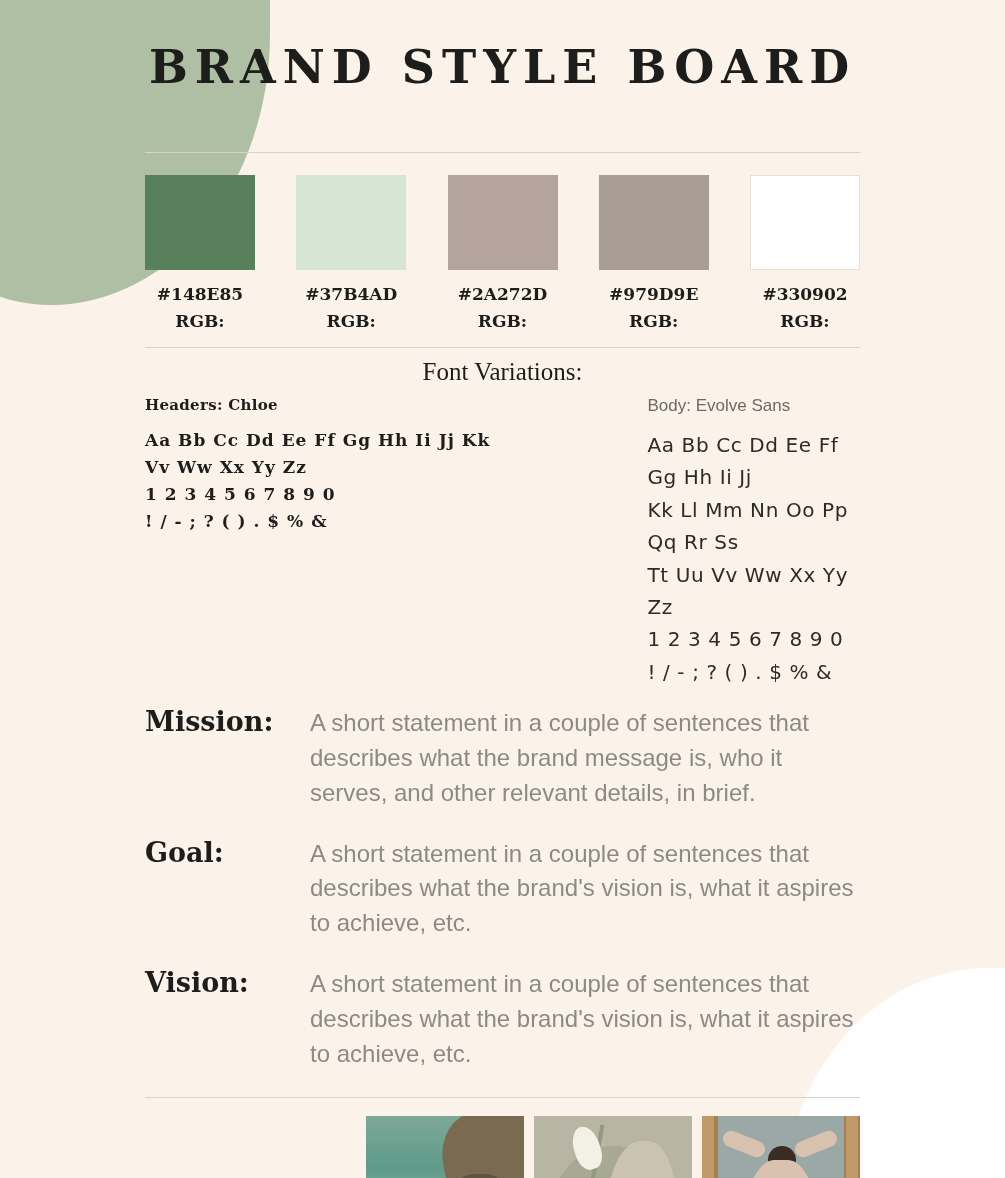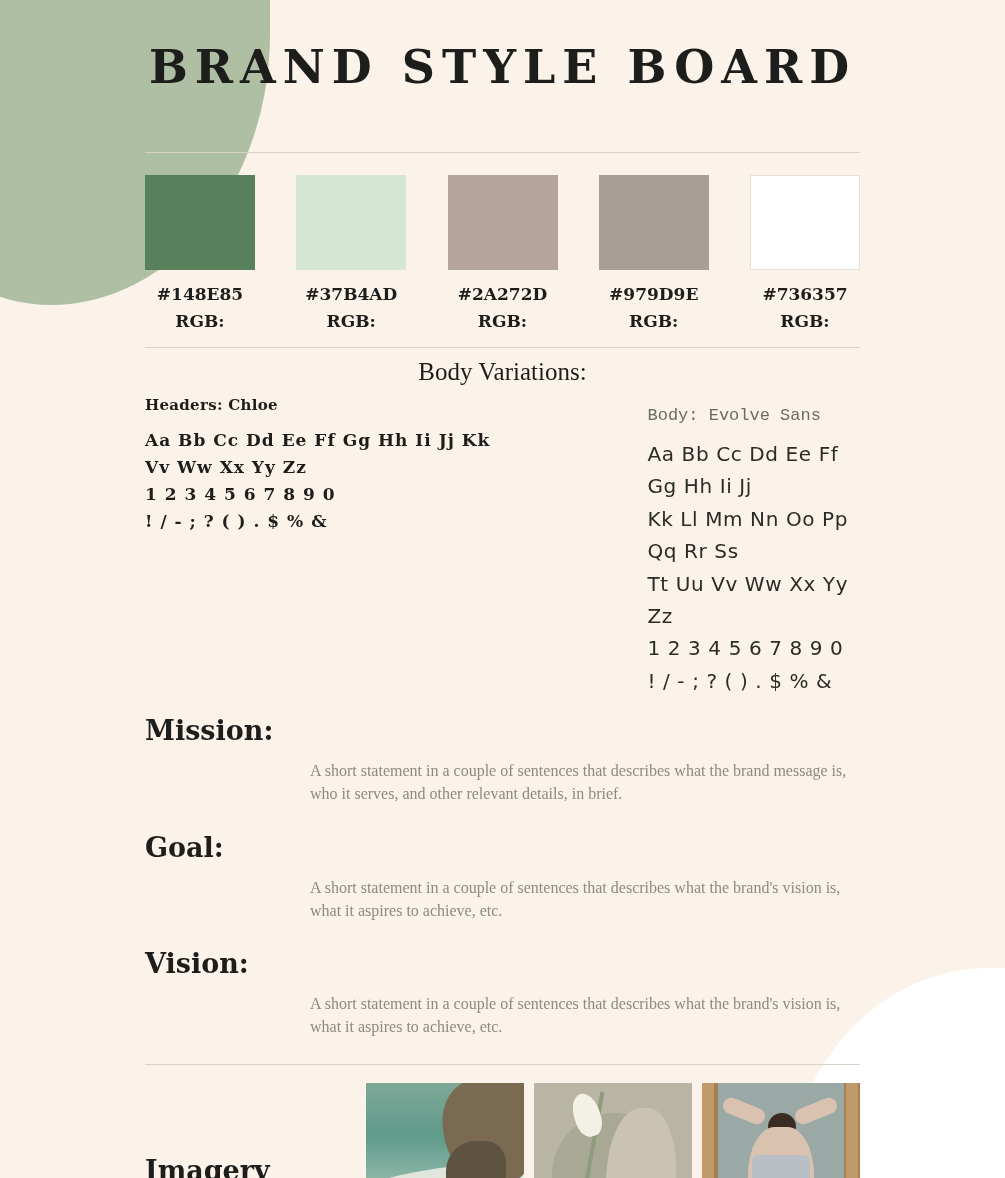--- a/index.html
+++ b/index.html
@@ -100,24 +100,23 @@
   .font-col { width: 50%; }
   .font-col.right { padding-left: 145px; }
   .font-label-serif {
     font-family: "DejaVu Serif", serif;
     font-weight: bold;
     font-size: 15px;
     color: #1d1d1b;
     letter-spacing: .3px;
   }
   .font-label-sans {
-    font-family: Liberation Mono, monospace;
+    font-family: Liberation Sans, sans-serif;
     font-size: 17px;
     color: #6b6b63;
-    margin-top: 10px;
   }
   .glyphs-serif {
     font-family: "DejaVu Serif", serif;
     font-weight: bold;
     font-size: 17px;
     line-height: 1.58;
     color: #1d1d1b;
     margin-top: 13px;
     letter-spacing: 1px;
   }
@@ -135,26 +134,25 @@
   .stmt { display: flex; margin-bottom: 26px; }
   .stmt-label {
     width: 165px;
     font-family: "DejaVu Serif", serif;
     font-weight: bold;
     font-size: 27px;
     color: #1d1d1b;
     flex: none;
   }
   .stmt-text {
-    font-family: Liberation Serif, serif;
-    font-size: 16px;
+    font-family: Liberation Sans, sans-serif;
+    font-size: 24px;
     line-height: 1.45;
     color: #8b8a84;
     max-width: 560px;
-    margin-top: 44px;
   }
   .rule.t3 { margin-top: 10px; }
 
   
   .imagery {
     display: flex;
     align-items: center;
     padding: 0 145px;
     margin-top: 18px;
   }
@@ -266,28 +264,28 @@
       <div class="hex">#2A272D</div>
       <div class="rgb">RGB:</div>
     </div>
     <div class="swatch">
       <span class="chip" id="chip3" style="background: rgb(169, 158, 149);"></span>
       <div class="hex">#979D9E</div>
       <div class="rgb">RGB:</div>
     </div>
     <div class="swatch">
       <span class="chip bordered" id="chip4" style="background: rgb(255, 255, 255);"></span>
-      <div class="hex">#736357</div>
+      <div class="hex">#330902</div>
       <div class="rgb">RGB:</div>
     </div>
   </div>
 
   <div class="rule t2"></div>
 
-  <div class="font-heading">Body Variations:</div>
+  <div class="font-heading">Font Variations:</div>
 
   <div class="fonts">
     <div class="font-col">
       <div class="font-label-serif">Headers: Chloe</div>
       <div class="glyphs-serif">
         <div>Aa Bb Cc Dd Ee Ff Gg Hh Ii Jj Kk</div>
         <div>Vv Ww Xx Yy Zz</div>
         <div>1 2 3 4 5 6 7 8 9 0</div>
         <div>! / - ; ? ( ) . $ % &amp;</div>
       </div>

